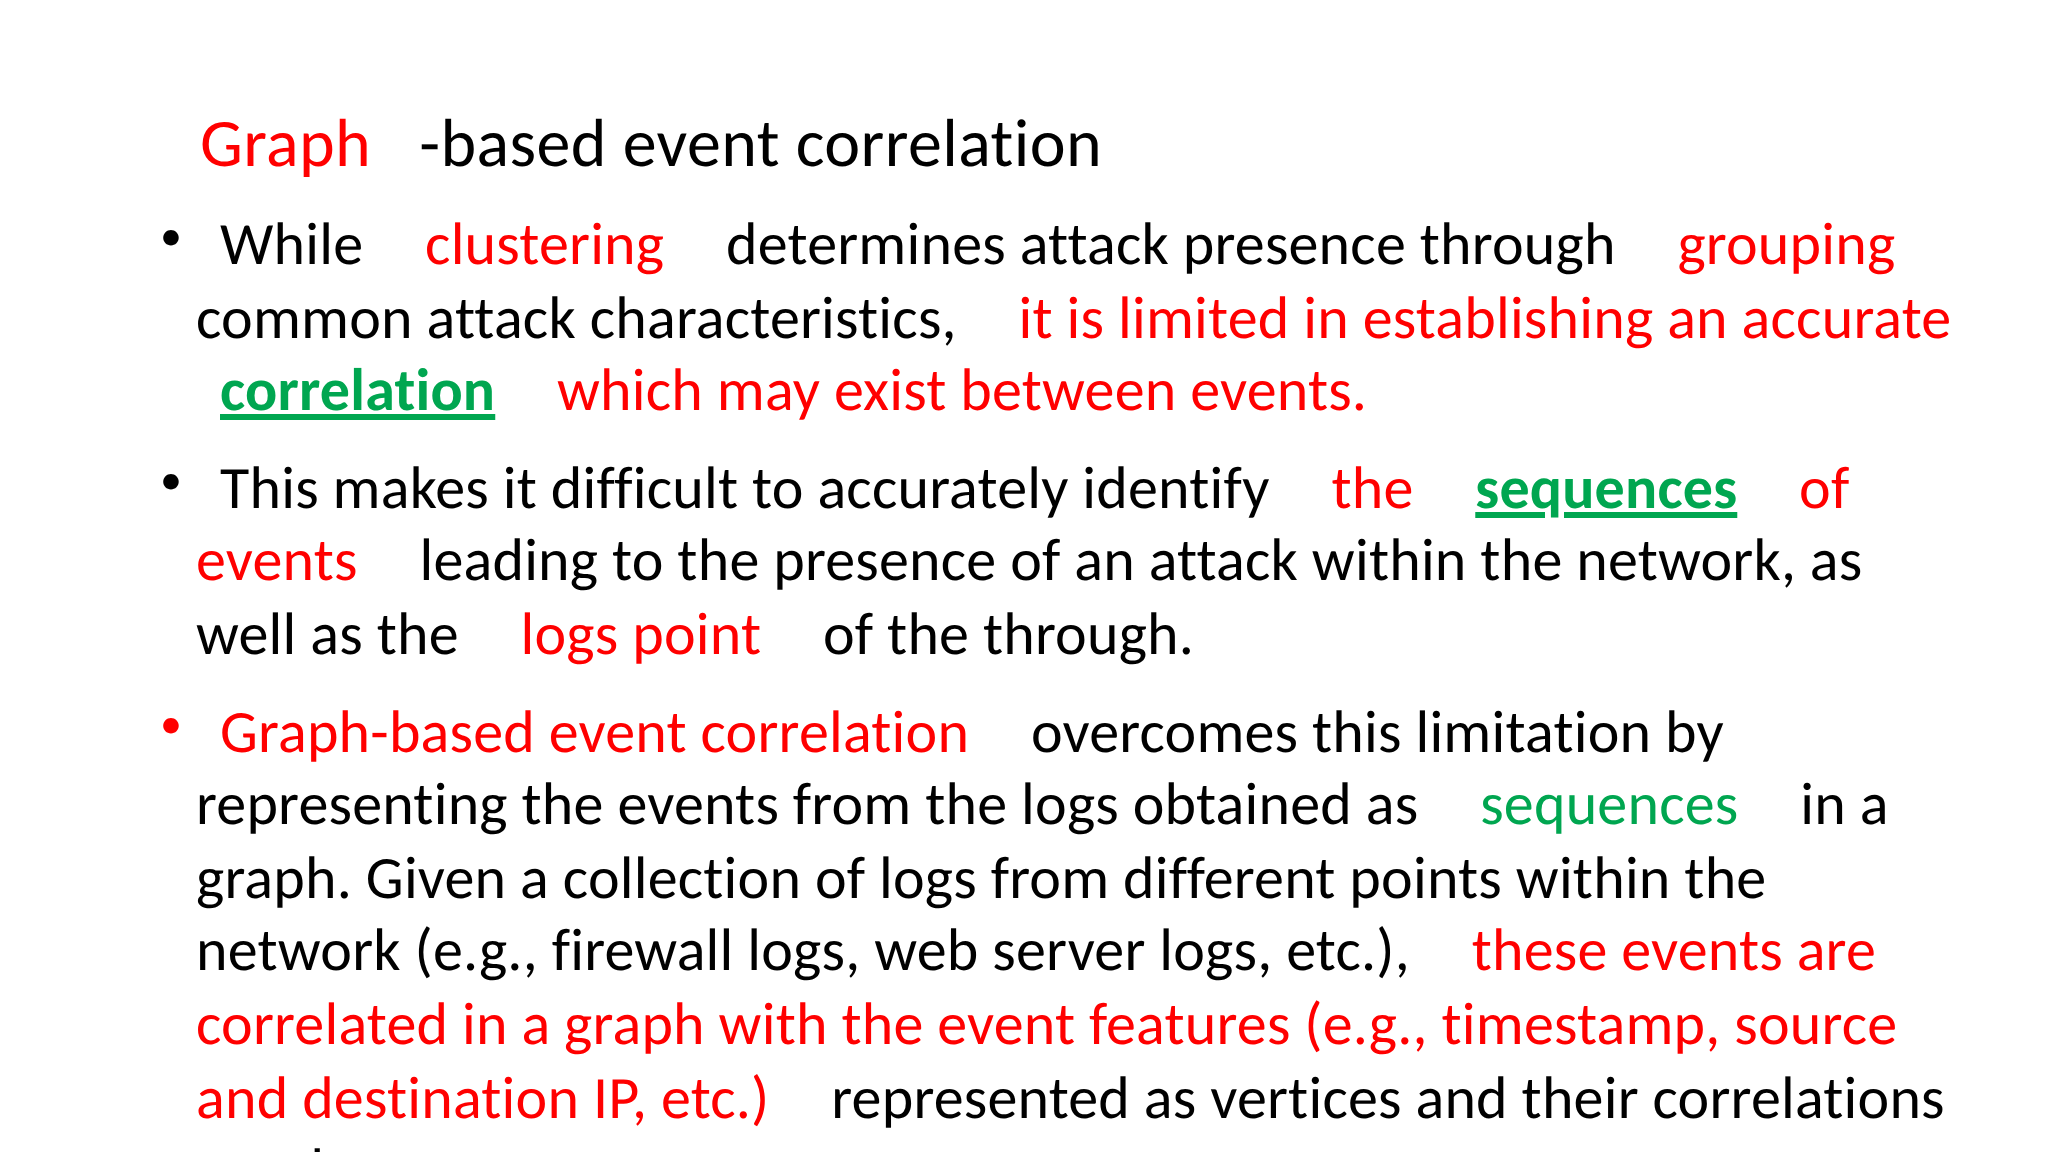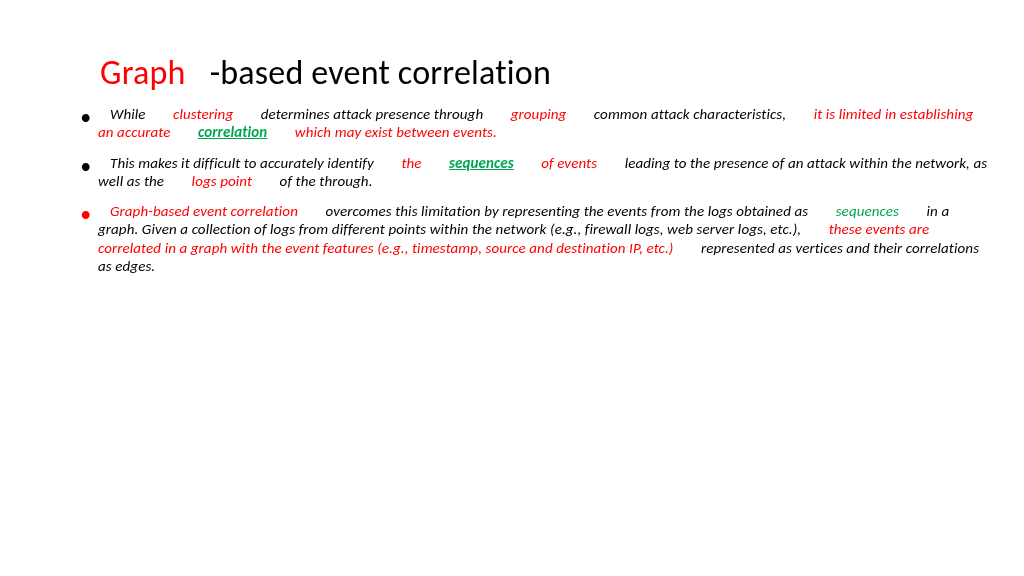--- a/index.html
+++ b/index.html
@@ -22,25 +22,24 @@
       padding-left: 24px;
       letter-spacing: 0.2px;
     }
     ul {
       list-style: none;
       padding-left: 0;
     }
     li {
       position: relative;
       padding-left: 22px;
-      font-size: 15px;
+      font-size: 30px;
       line-height: 1.22;
       margin-bottom: 8px;
       letter-spacing: 0.1px;
-      font-style: italic;
     }
     li::before {
       content: "•";
       position: absolute;
       left: 4px;
       top: 0;
       font-size: 22px;
     }
     li.red-bullet::before {
       color: #ff0000;

